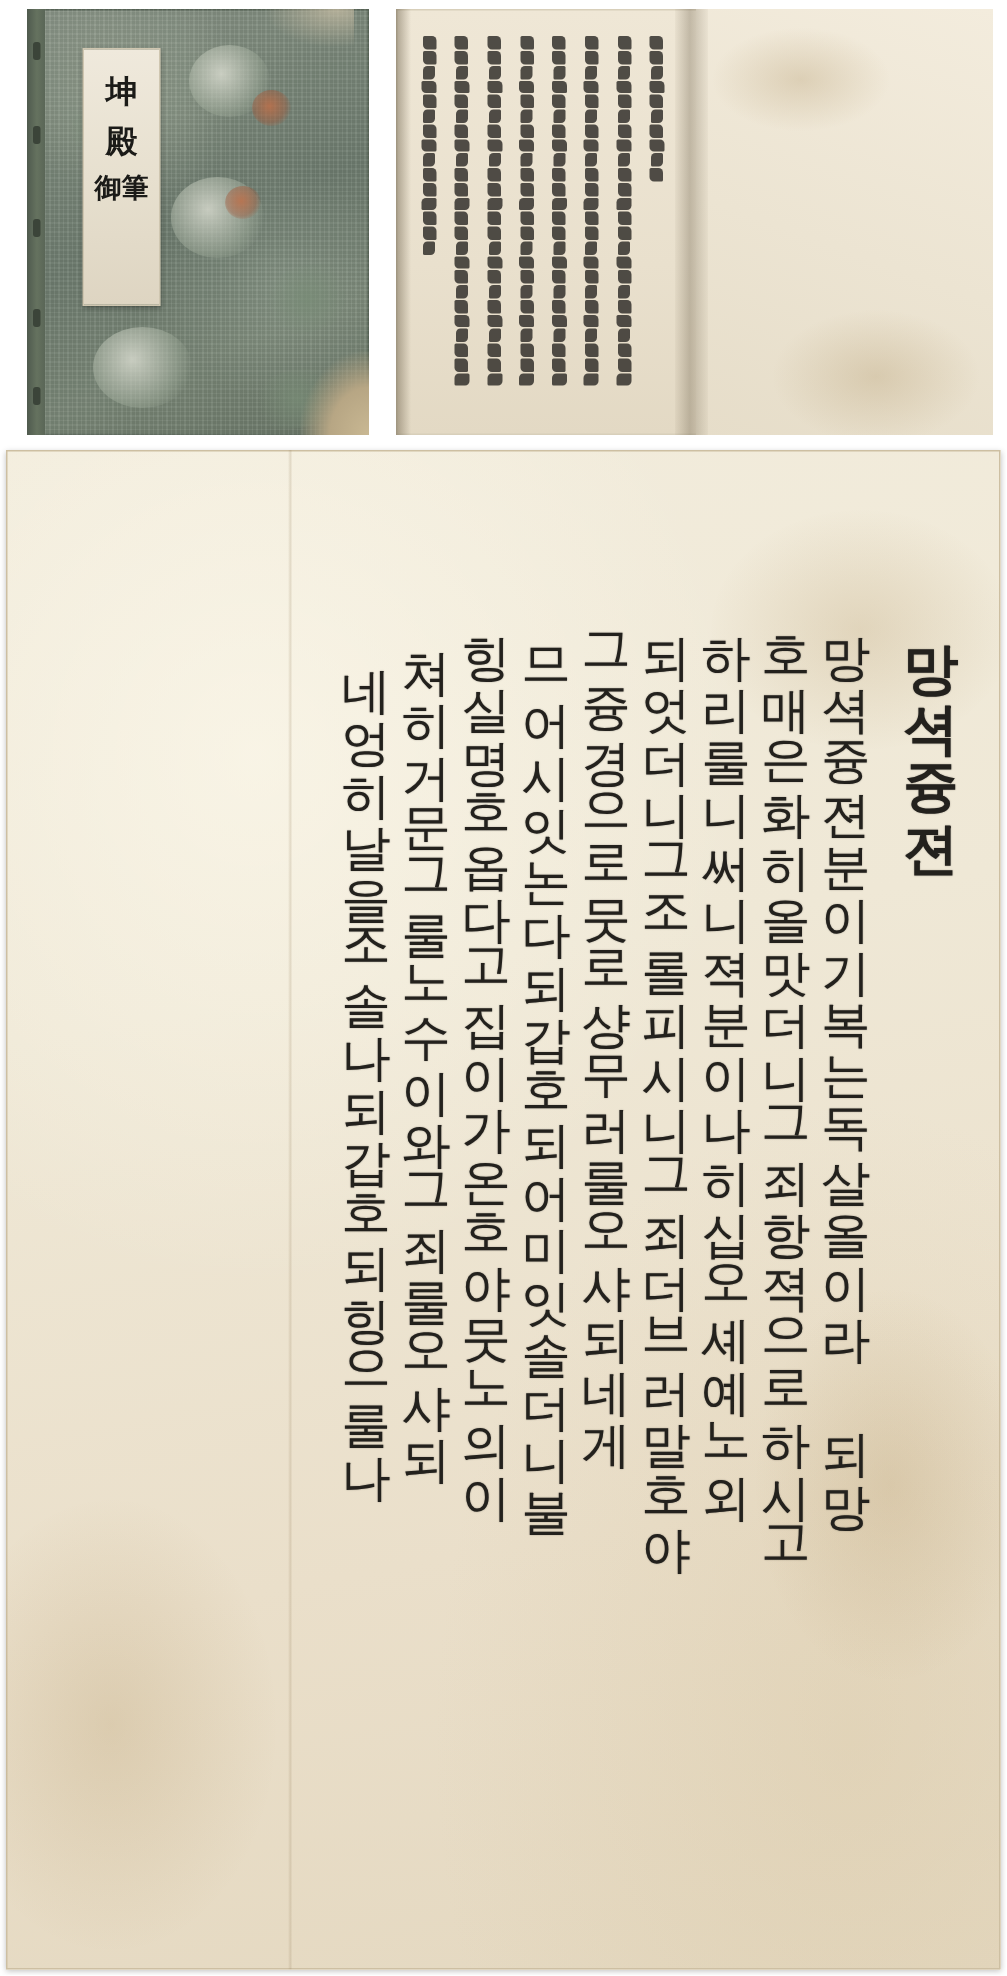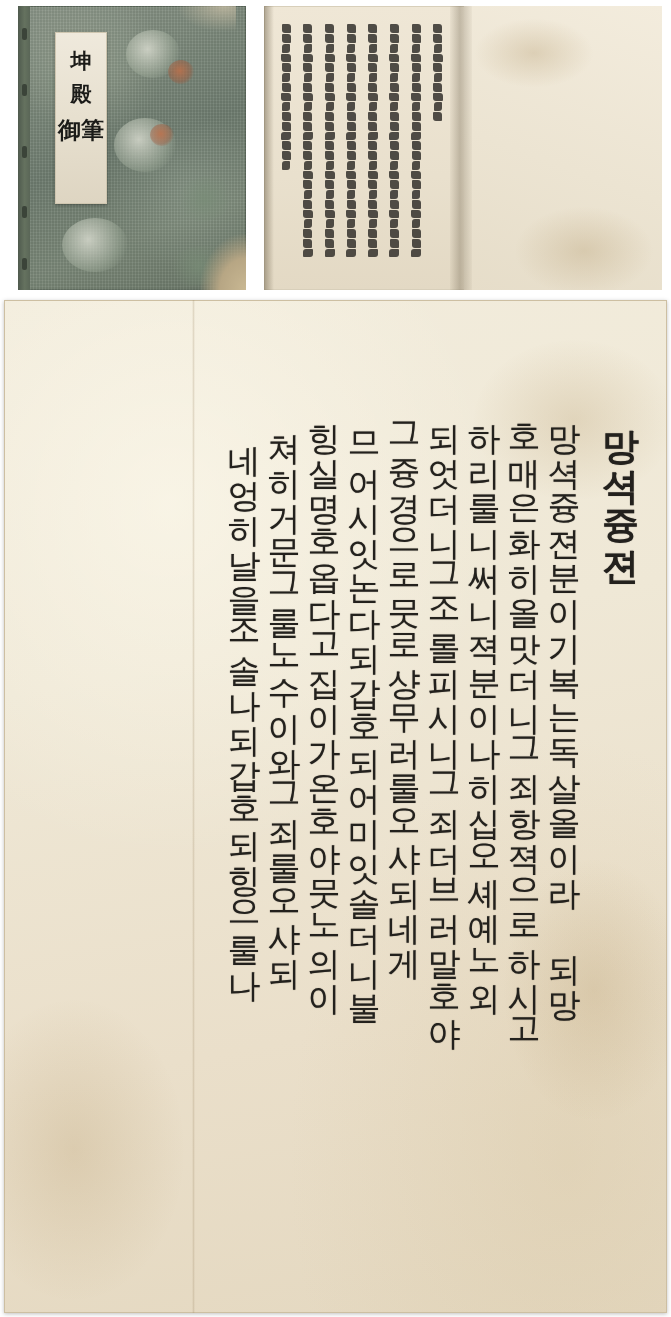--- a/index.html
+++ b/index.html
@@ -115,21 +115,21 @@
     box-sizing: border-box;
   }
   .title-slip .ch {
     font-family: "DejaVu Serif", serif;
     font-size: 21px;
     line-height: 1.55;
     color: #1b1b18;
     font-weight: 700;
   }
   .title-slip .ch.small {
-    font-size: 23px;
+    font-size: 18px;
     margin-top: 2px;
     text-align: right;
   }
 
   
   .open-photo {
     position: absolute;
     left: 264px;
     top: 6px;
     width: 398px;

